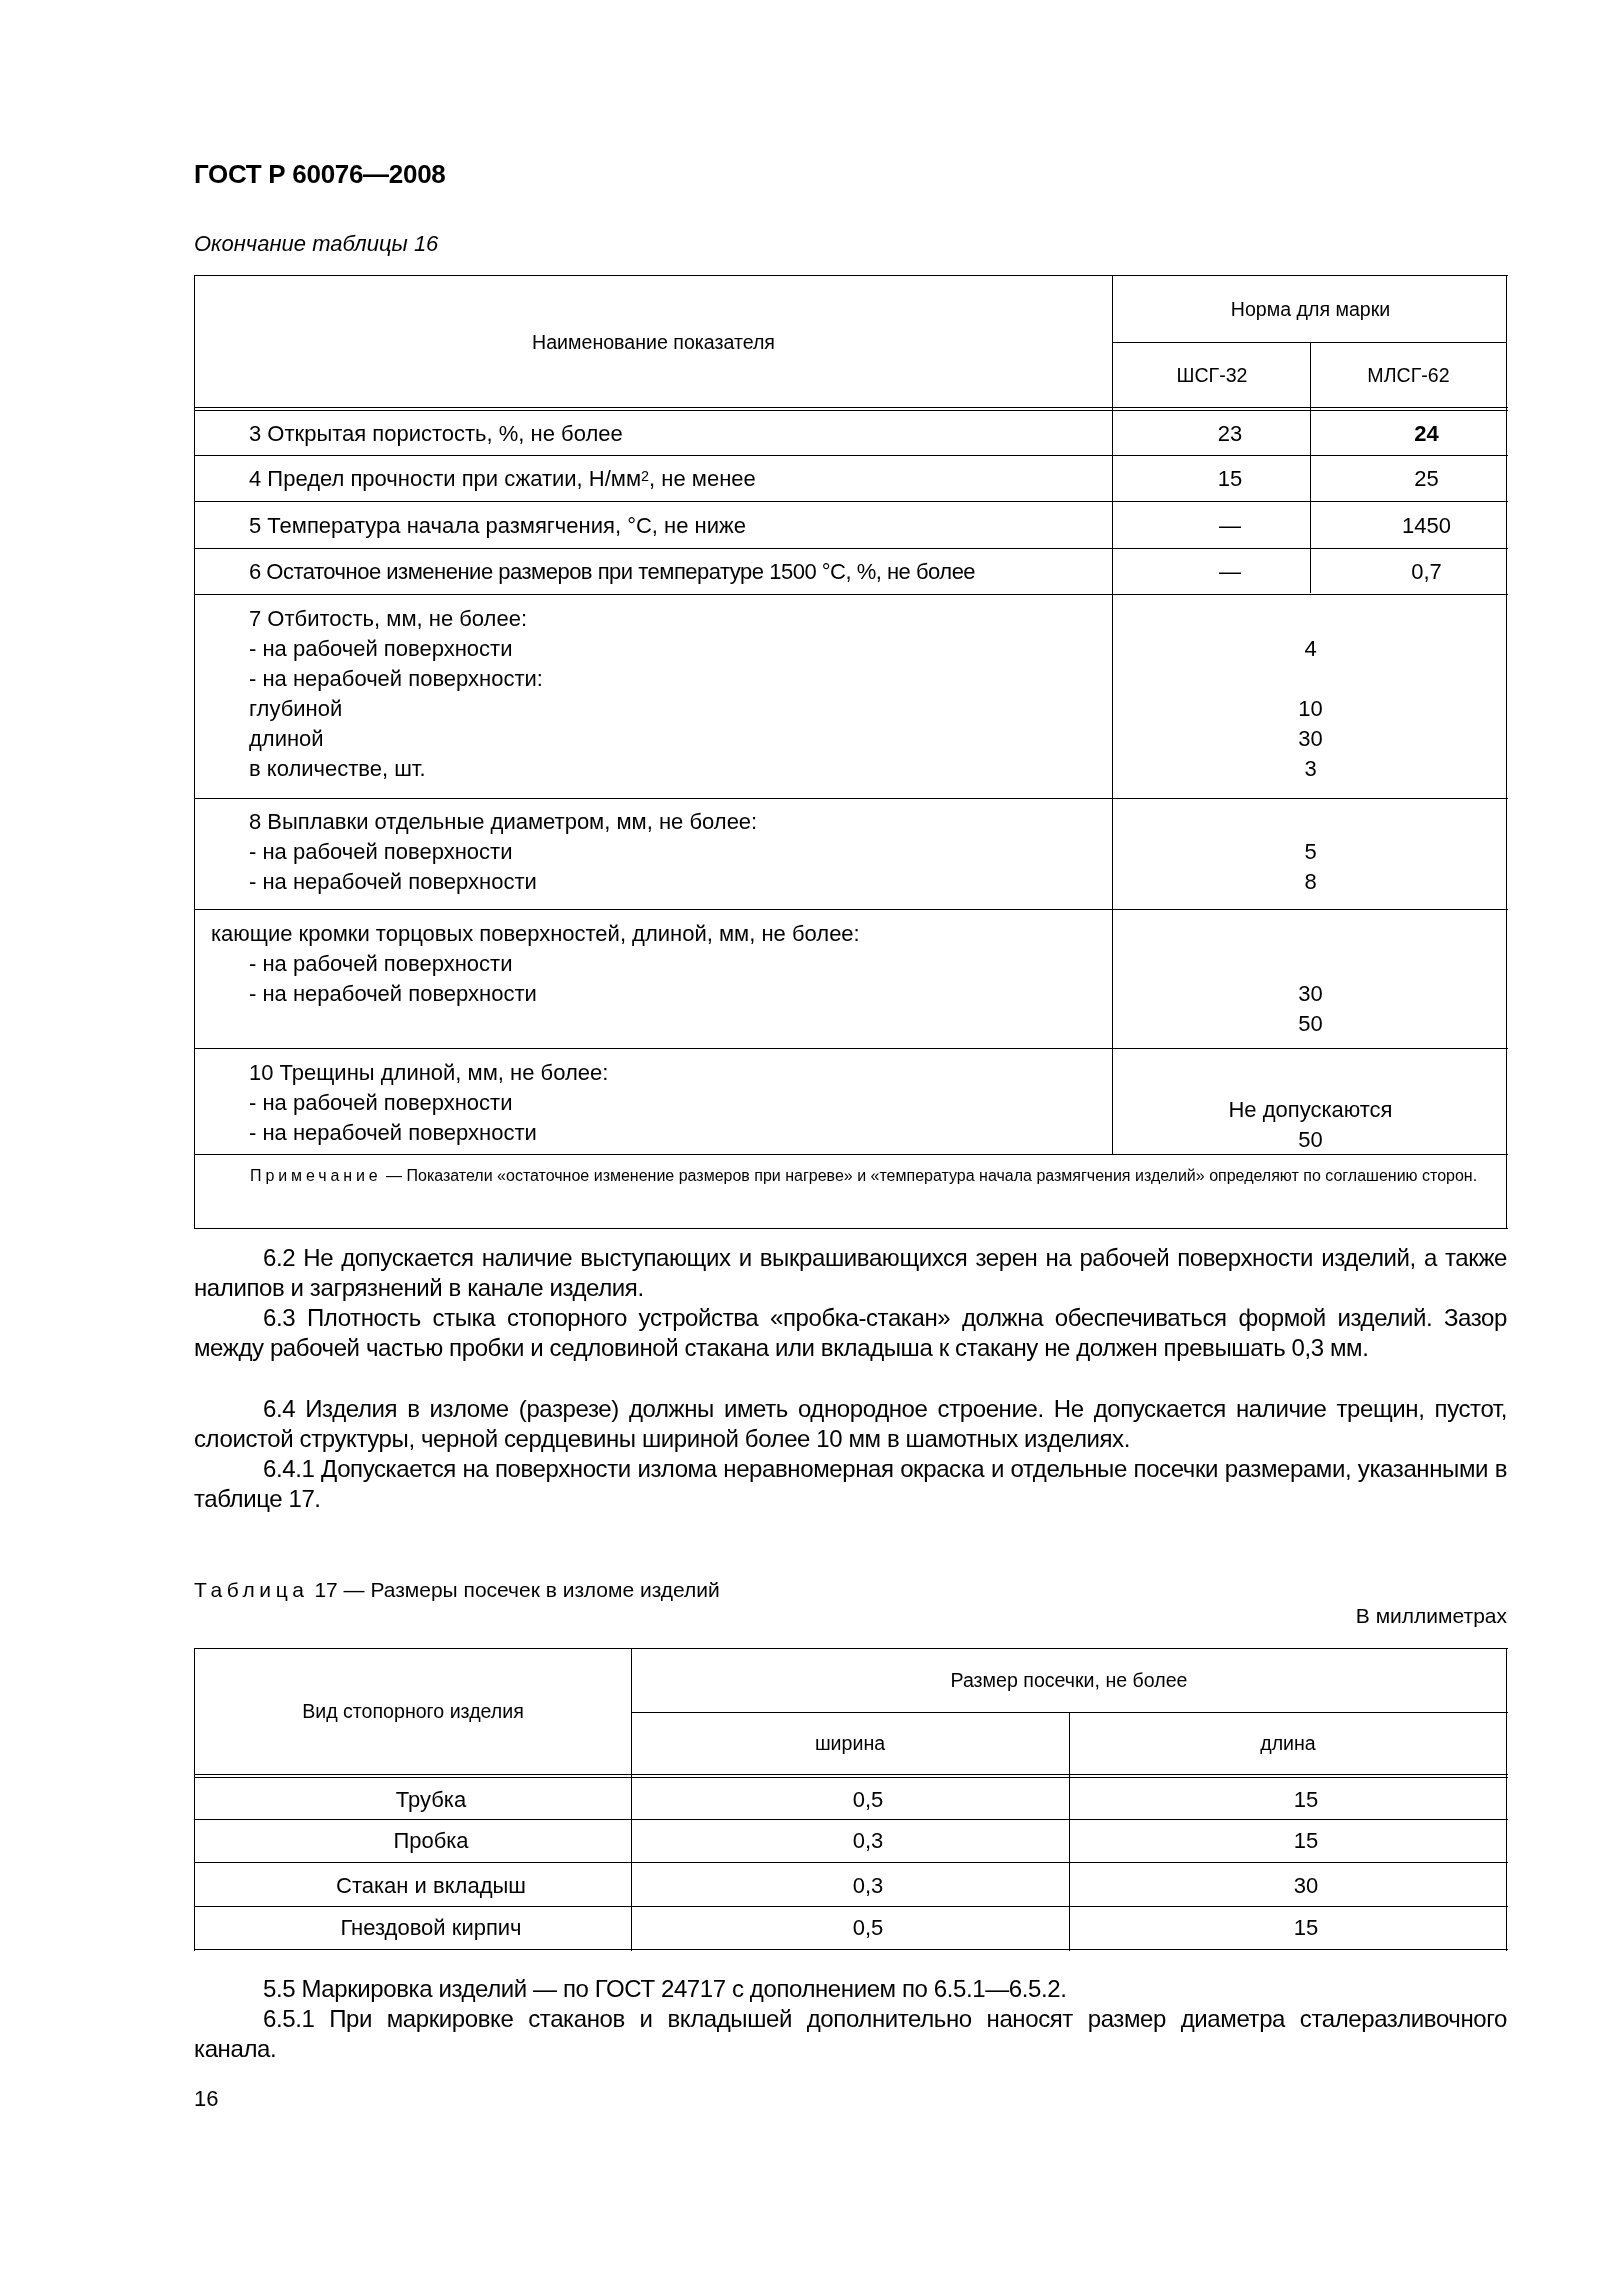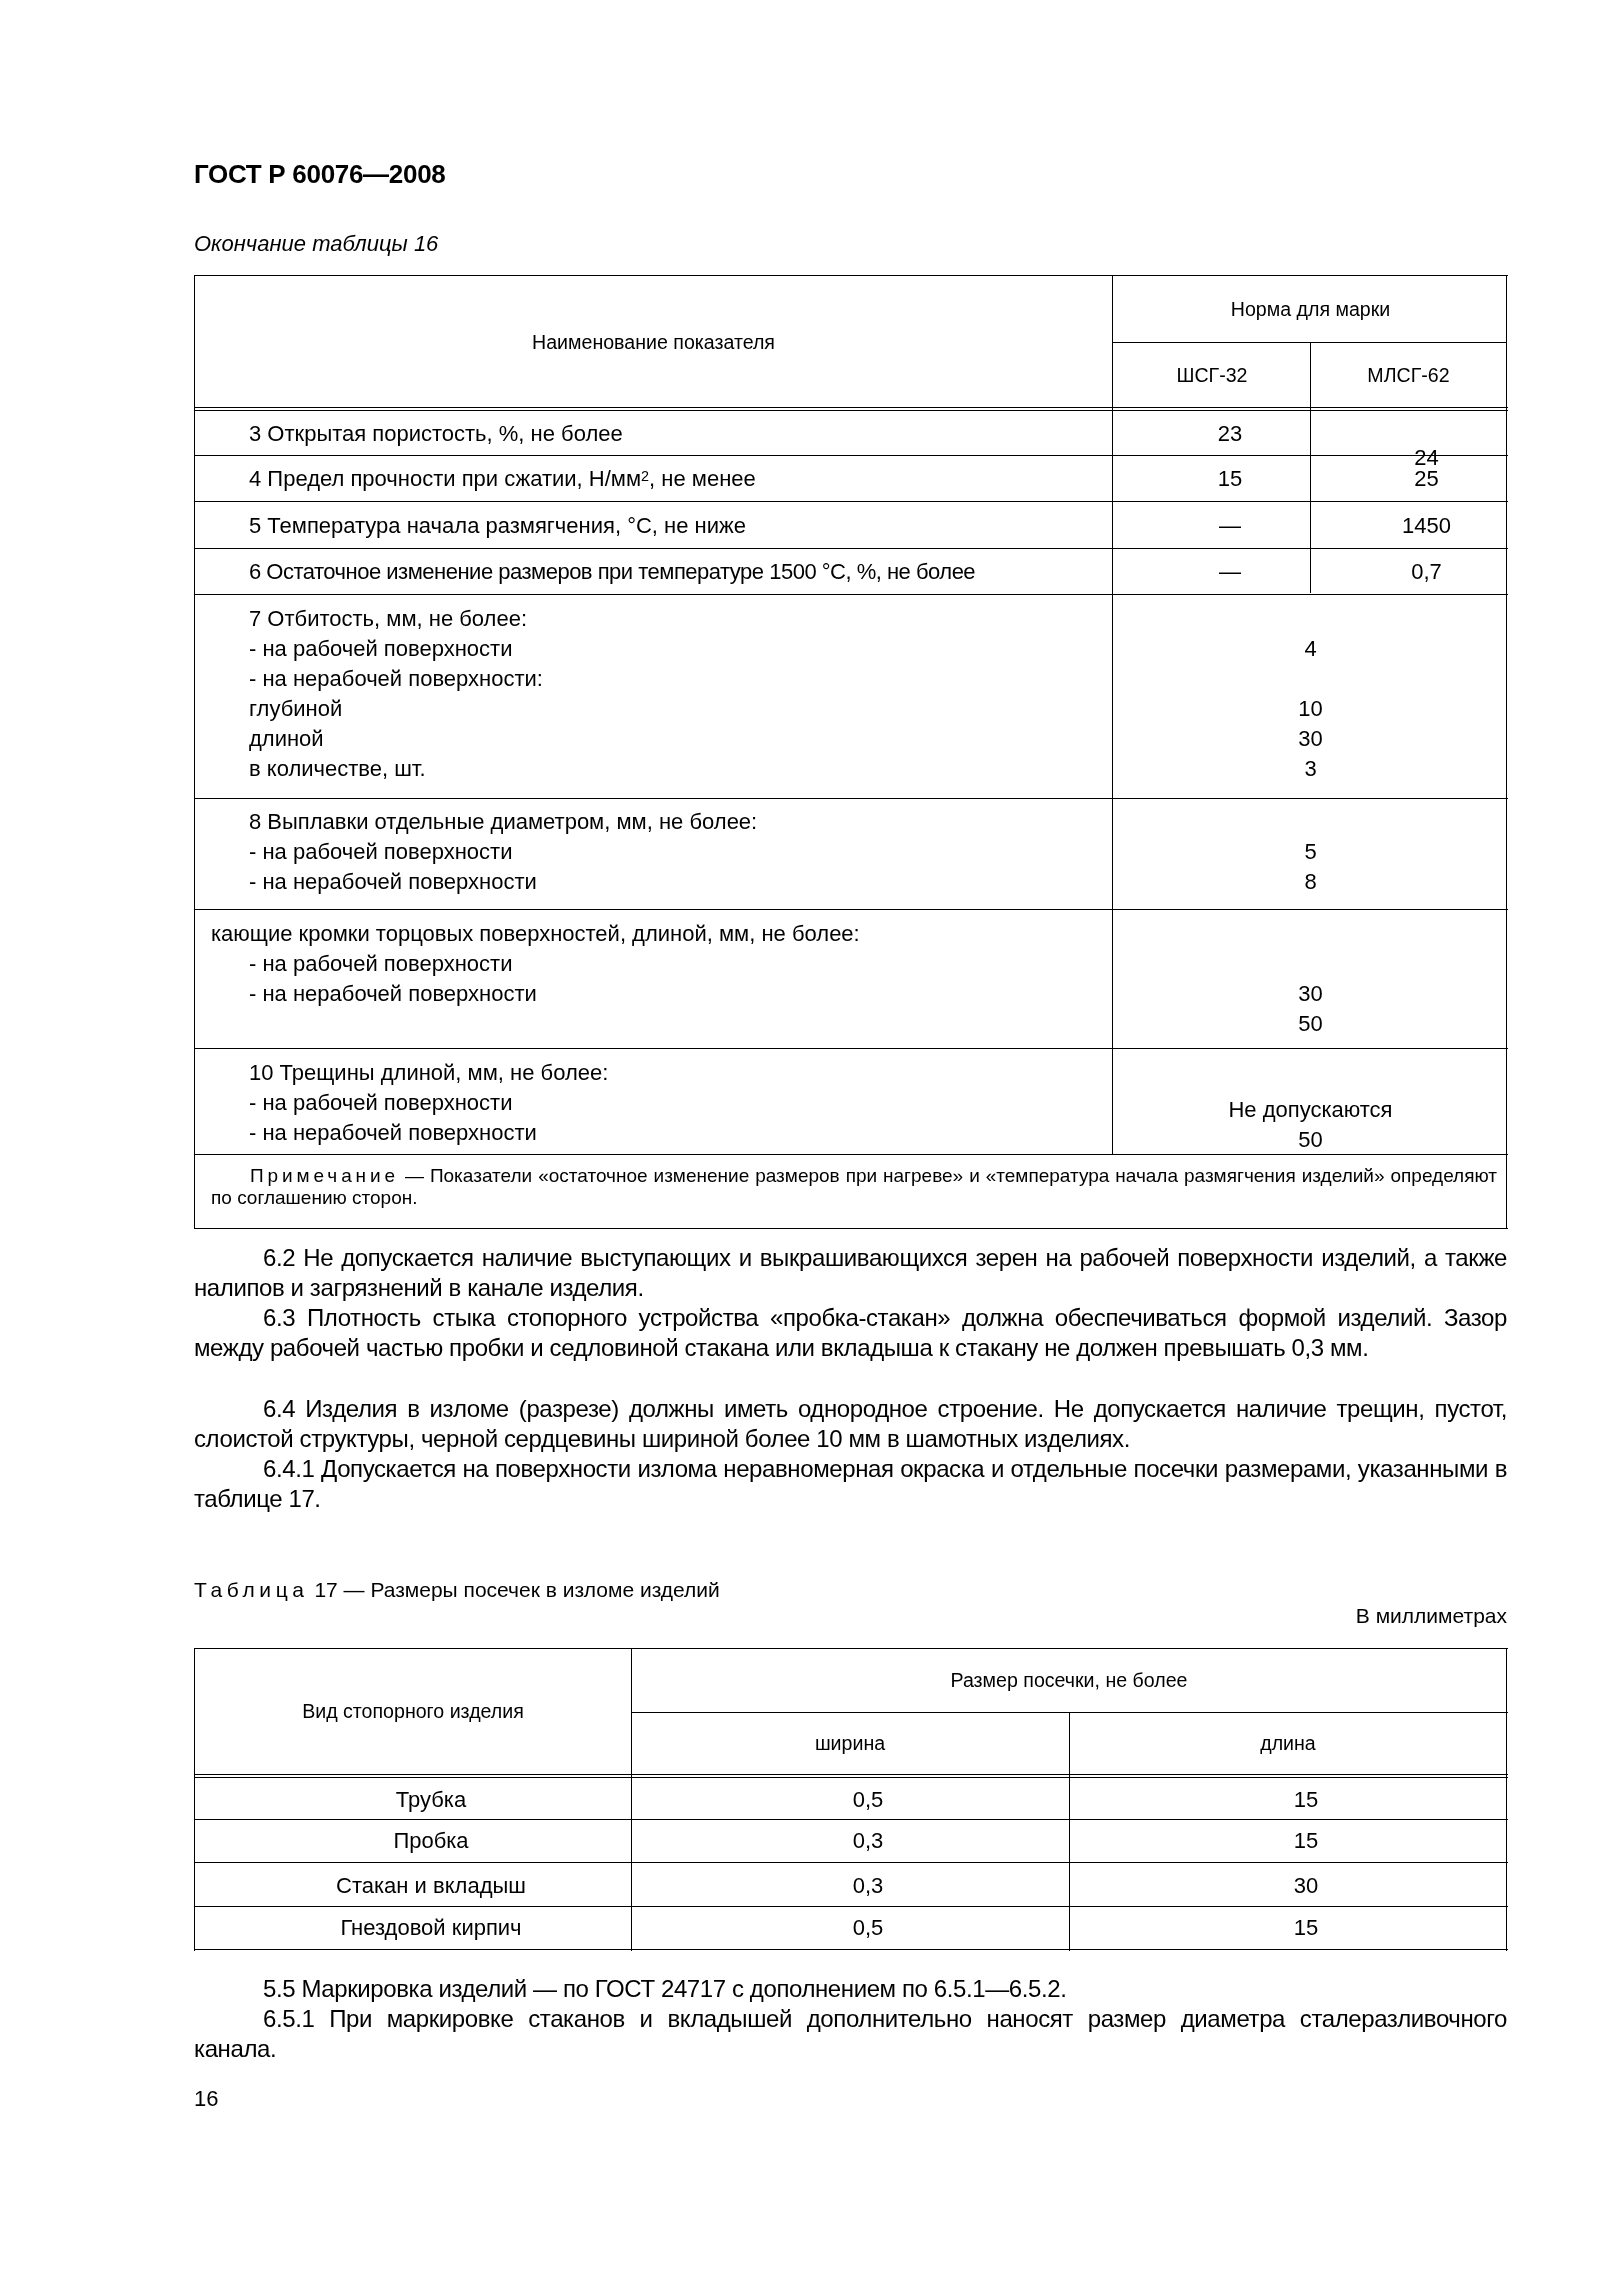--- a/index.html
+++ b/index.html
@@ -9,21 +9,21 @@
   .doc-title { left:194px; top:159px; font-size:26px; font-weight:bold; letter-spacing:-0.3px; white-space:nowrap; }
   .table-cont { left:194px; top:231px; font-size:22px; font-style:italic; white-space:nowrap; }
   .hl { position:absolute; background:#000; height:1.3px; }
   .vl { position:absolute; background:#000; width:1.3px; }
   .cell { position:absolute; display:flex; align-items:center; justify-content:center; text-align:center; box-sizing:border-box; }
   .hdr { font-size:19.6px; }
   .rowtxt { font-size:22px; white-space:nowrap; }
   .val { font-size:22px;padding-left:36px; }
   .lines { position:absolute; font-size:22px; line-height:30px; white-space:nowrap; }
   .vlines { position:absolute; font-size:22px; line-height:30px; text-align:center; white-space:nowrap; }
-  .note { position:absolute; left:211px; width:1286px; font-size:19px; line-height:22px; text-align:justify; text-align-last:left; }
+  .note { position:absolute; left:211px; width:1286px; font-size:16px; line-height:22px; text-align:justify; text-align-last:left; }
   .note .lbl { letter-spacing:3.9px; }
   .para { position:absolute; left:194px; width:1313px; font-size:24px; line-height:30px; text-align:justify; letter-spacing:-0.4px; }
   .para .ind { display:inline-block; width:69px; }
   .cap { position:absolute; left:194px; font-size:21px; white-space:nowrap; }
   .cap .sp { letter-spacing:4.6px; }
   .unit { position:absolute; right:116px; font-size:21px; white-space:nowrap; }
   .pgnum { position:absolute; left:194px; top:2086px; font-size:22px; }
 </style>
 </head>
 <body>
@@ -53,21 +53,21 @@
   <div class="vl" style="left:1310px; top:342px; height:251px;"></div>
 
   <div class="cell hdr" style="left:195px; top:277px; width:917px; height:130px;">Наименование показателя</div>
   <div class="cell hdr" style="left:1114px; top:277px; width:393px; height:65px;">Норма для марки</div>
   <div class="cell hdr" style="left:1114px; top:343px; width:196px; height:64px;">ШСГ-32</div>
   <div class="cell hdr" style="left:1311px; top:343px; width:195px; height:64px;">МЛСГ-62</div>
 
   <div>
     <div class="cell rowtxt" style="left:249px; top:412px; height:43px; justify-content:flex-start;">3  Открытая пористость, %, не более</div>
     <div class="cell val" style="left:1114px; top:412px; width:196px; height:43px;">23</div>
-    <div class="cell val" style="left:1311px; top:436px; width:195px; height:43px;">24</div>
+    <div class="cell val" style="left:1311px; top:412px; width:195px; height:43px;font-weight:bold;">24</div>
   </div>
 
   <div>
     <div class="cell rowtxt" style="left:249px; top:456px; height:45px; justify-content:flex-start;">
       <span>4  Предел прочности при сжатии, Н/мм</span>
         <sup style="font-size:14.4px; position:relative; top:-2.6px;">2</sup>
         <span>, не менее</span>
     </div>
     <div class="cell val" style="left:1114px; top:456px; width:196px; height:45px;">15</div>
     <div class="cell val" style="left:1311px; top:456px; width:195px; height:45px;">25</div>

